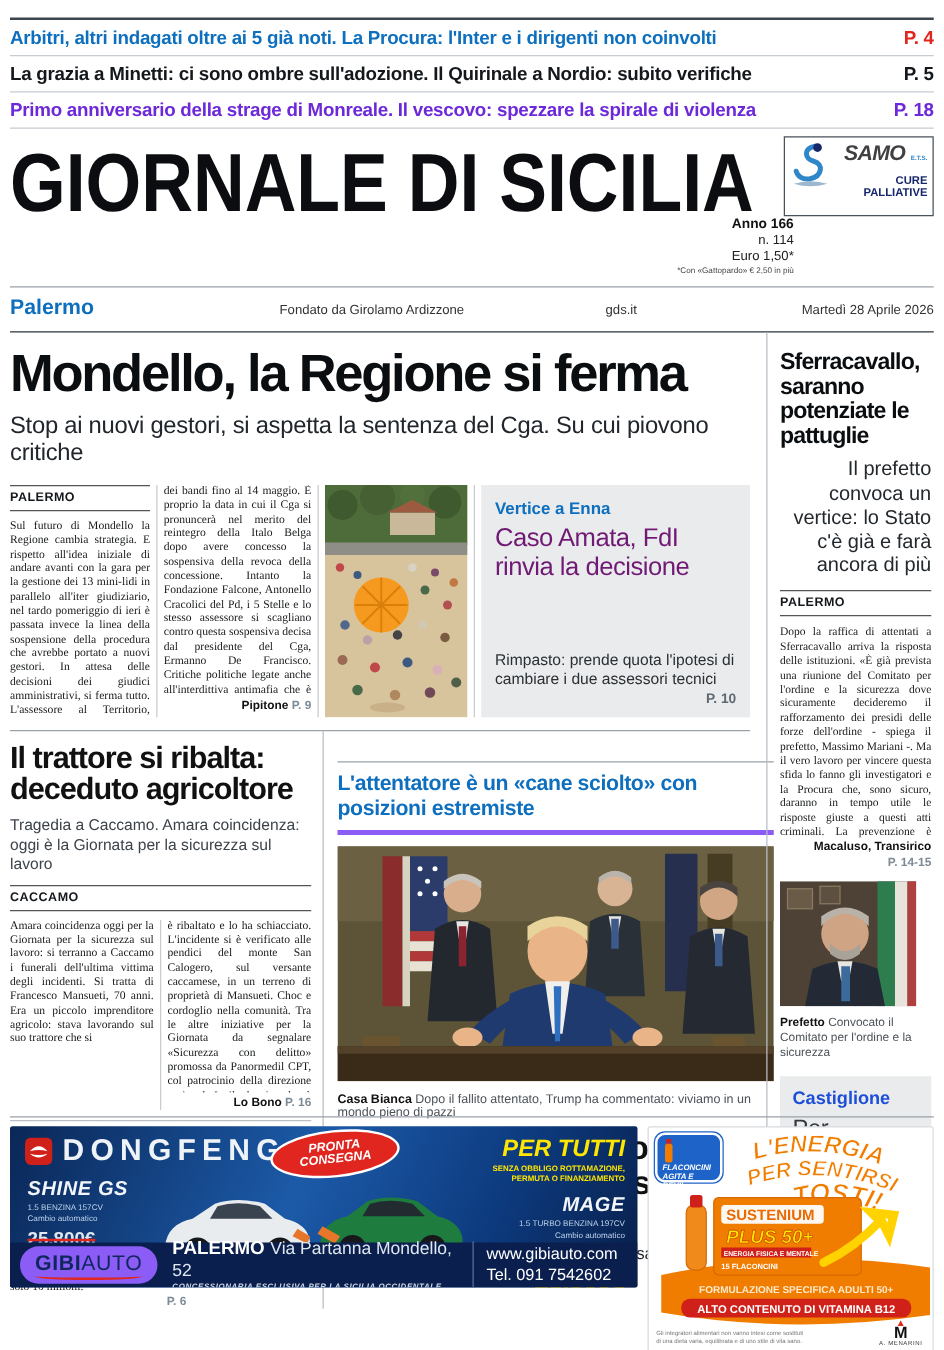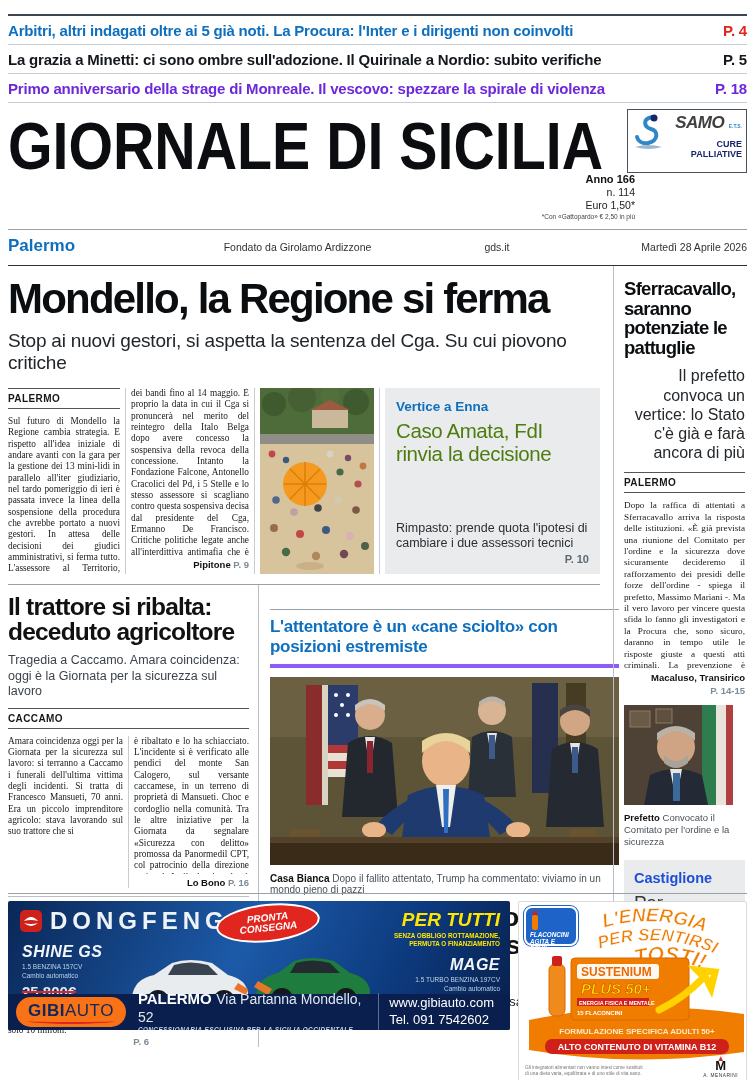--- a/index.html
+++ b/index.html
@@ -43,21 +43,21 @@
   .lead-row{display:flex;height:186px;overflow:hidden;}
   .c1{width:112px;} .c2{width:118px;}
   .vr{width:1px;background:#c6ccd1;margin:0 5px;}
   .capcol{width:70px;display:flex;flex-direction:column;justify-content:flex-end;font-size:9px;line-height:1.25;color:#333;padding-bottom:4px;}
   .capcol b{display:block;color:#111;}
   .photocol{width:114px;}
   .byline{text-align:right;font-size:9.5px;font-weight:bold;margin-top:3px;}
   .byline .pg{color:#7d8b96;}
   .gbox{flex:1;background:#e9ebec;box-sizing:border-box;padding:11px 11px 9px;display:flex;flex-direction:column;}
   .gbox .bk{color:#0e6fbe;font-weight:bold;font-size:13.5px;margin-bottom:6px;}
-  .gbox .bh{font-size:20.5px;color:#4d7c0f;line-height:1.1;letter-spacing:-0.4px;}
+  .gbox .bh{font-size:20.5px;color:#701a75;line-height:1.1;letter-spacing:-0.4px;}
   .gbox .bt{font-size:12.5px;color:#2a2f34;line-height:1.2;margin-top:auto;}
   .gbox .bp{text-align:right;font-weight:bold;font-size:11px;color:#5d6a74;margin-top:2px;}
   .mainrule{border-top:1px solid #9aa2a9;margin-top:10px;}
   
   .lower{display:flex;}
   .lblock{width:243px;border-right:1px solid #b9bfc5;padding-right:9px;}
   .cblock{flex:1;padding-left:11px;}
   .trac-hl{font-size:24.5px;font-weight:800;letter-spacing:-0.8px;line-height:1.04;margin:9px 0 8px;}
   .trac-sub{font-size:12.5px;color:#3c434a;line-height:1.25;margin-bottom:8px;}
   .trac-cols{display:flex;height:152px;overflow:hidden;}
@@ -109,21 +109,21 @@
   .df-price{font-size:21px;font-weight:800;color:#ffe600;letter-spacing:-0.5px;}
   .df-offer{position:absolute;left:14px;top:138px;color:#ffe600;font-style:italic;font-weight:800;font-size:9px;}
   .df-offer .l2{font-size:10.5px;}
   .df-right{position:absolute;right:10px;top:8px;width:150px;text-align:right;}
   .df-tag{font-style:italic;font-weight:800;font-size:19px;color:#ffe600;}
   .df-tagsub{font-size:6.3px;font-weight:bold;color:#ffe600;line-height:1.25;margin-top:1px;}
   .df-model2{margin-top:8px;}
   .df-guar{position:absolute;right:12px;top:118px;font-style:italic;font-weight:800;font-size:7.5px;color:#ffe600;}
   .df-car{position:absolute;}
   .df-foot{position:absolute;left:0;right:0;bottom:0;height:36px;background:#0a1f4e;display:flex;align-items:center;}
-  .gibi{background:#f97316;border-radius:18px;margin-left:8px;padding:4px 12px 6px;position:relative;}
+  .gibi{background:#8b5cf6;border-radius:18px;margin-left:8px;padding:4px 12px 6px;position:relative;}
   .gibi .t{font-size:17px;letter-spacing:0.5px;color:#10275e;}
   .gibi .t b{font-weight:800;}
   .gibi .sw{position:absolute;left:12px;right:12px;bottom:3px;height:4px;border-bottom:2.5px solid #e0261f;border-radius:50%;}
   .df-addr{flex:1;margin-left:12px;line-height:1.1;}
   .df-addr .city{font-weight:800;font-size:15px;color:#fff;}
   .df-addr .via{font-weight:300;font-size:14px;color:#dfe7ef;}
   .df-addr .sub{font-size:6.3px;font-style:italic;font-weight:bold;color:#cdd8e6;letter-spacing:0.5px;margin-top:2px;}
   .df-contact{border-left:1px solid #5a6f96;padding:2px 10px 2px 10px;margin-right:6px;line-height:1.3;}
   .df-contact .w{font-size:13px;color:#fff;}
   .df-contact .t{font-size:13px;color:#fff;}

